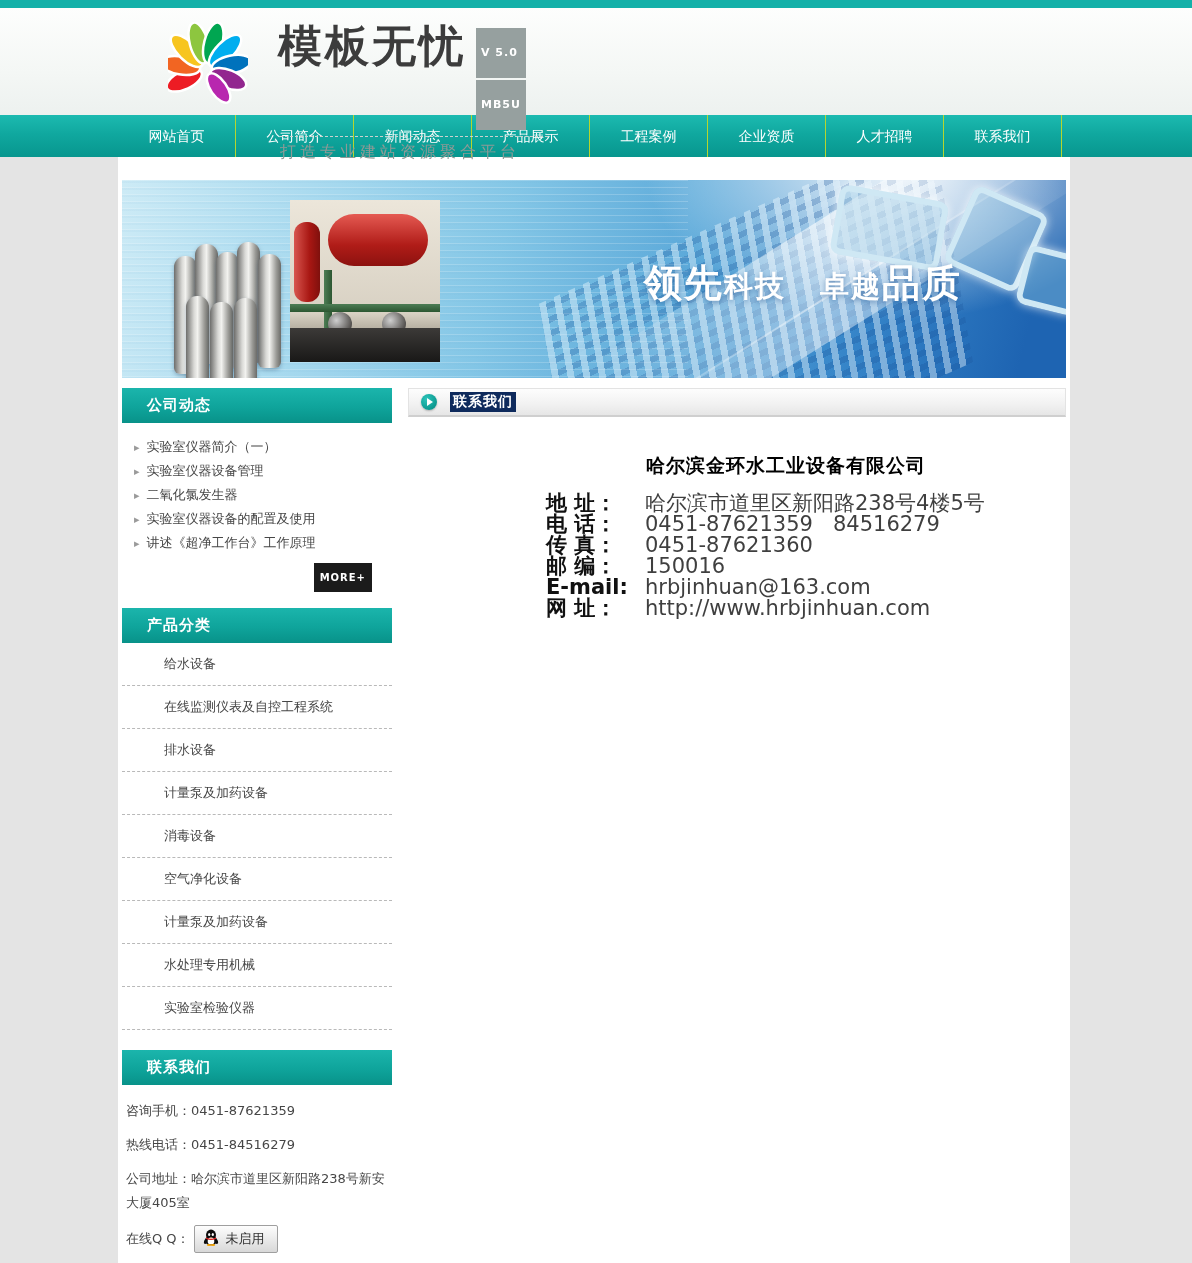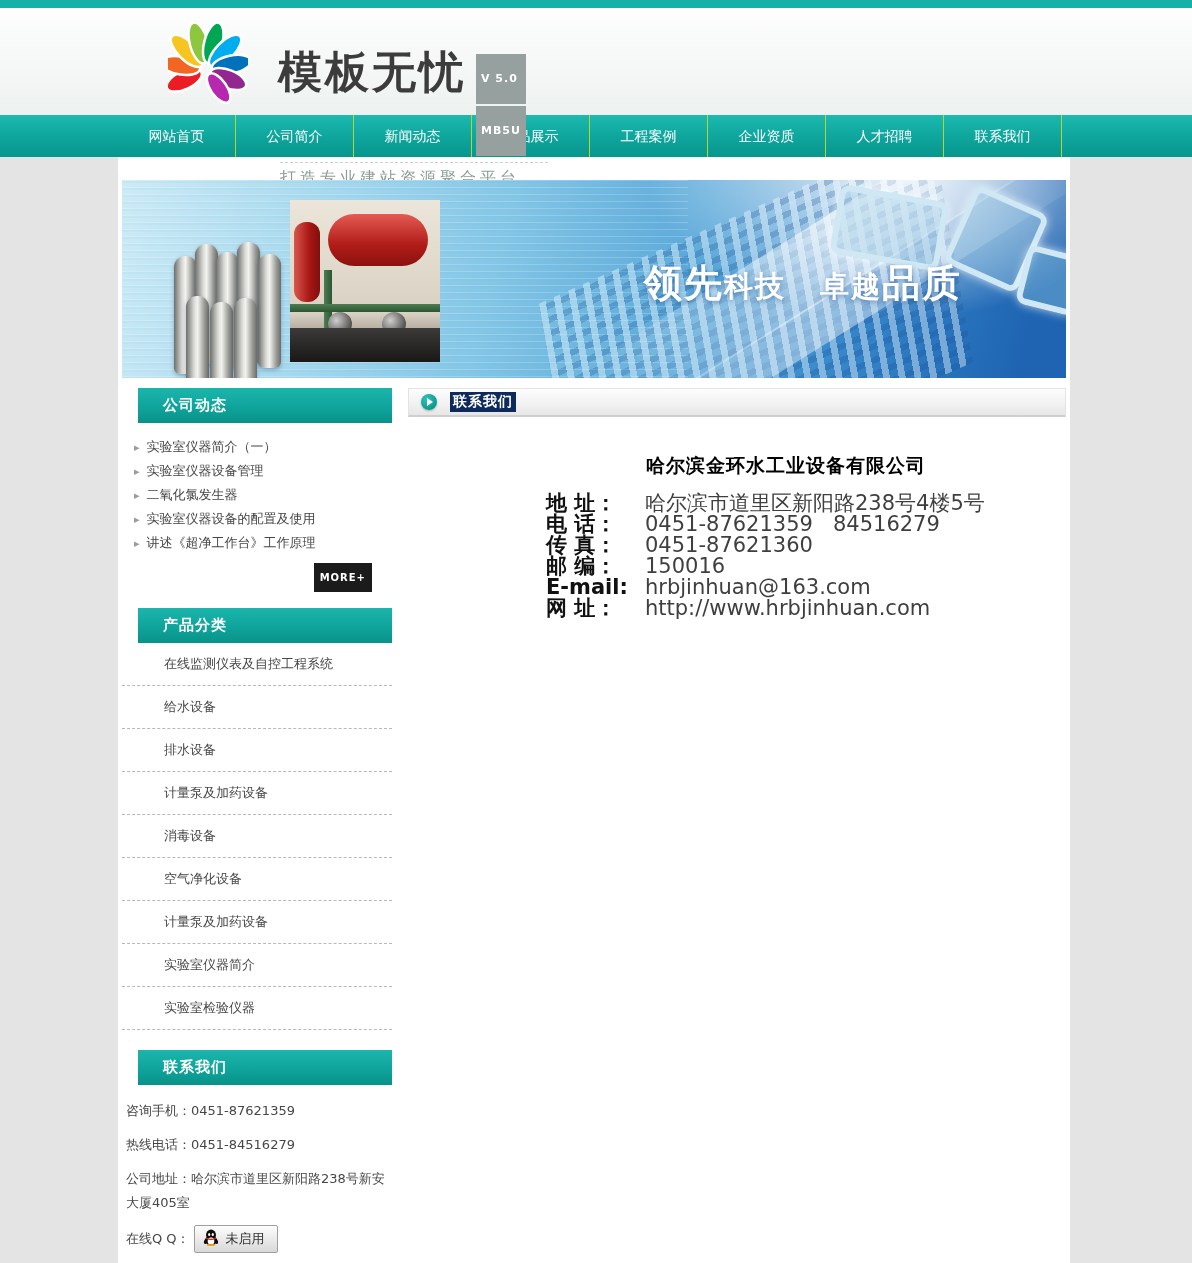--- a/index.html
+++ b/index.html
@@ -11,21 +11,21 @@
     color:#464646;
   }
   
   .topbar { height:8px; background:#14b1a9; }
   .site-header {
     height:107px; position:relative;
     background:linear-gradient(180deg,#fdfefd 0%,#f4f7f5 60%,#edf1ef 100%);
   }
   .logo-wrap { position:absolute; left:168px; top:14px; display:flex; align-items:flex-start; cursor:pointer; }
   .brand { margin-left:30px; }
-  .brand-row { display:flex; align-items:flex-start;margin-top:26px; }
+  .brand-row { display:flex; align-items:flex-start; }
   .brand-title {
     font-size:44px; line-height:48px; font-weight:bold; color:#3c3c3c; letter-spacing:3px;
   }
   .brand-badges { margin-left:10px; margin-top:6px; display:flex; flex-direction:column; gap:2px; }
   .brand-badge {
     background:#96a09f; color:#fff; font-size:11px; font-weight:bold;
     padding:18px 5px; letter-spacing:1px; line-height:14px;
   }
   .brand-sep { border-top:1px dashed #c9d2cf; margin:6px 0 5px 2px; width:268px; }
   .tagline { font-size:16px; color:#8d9a96; letter-spacing:4px; margin-left:2px; }
@@ -100,21 +100,20 @@
 
   
   .content { display:flex; margin-top:10px; }
   .sidebar { width:270px; flex:0 0 auto; }
   .main-col { flex:1; margin-left:16px; }
 
   .side-header {
     height:35px; line-height:35px; padding-left:25px; color:#fff; font-size:15px; font-weight:bold;
     background:linear-gradient(180deg,#1bb5ac 0%,#0fa49b 55%,#089289 100%);
     letter-spacing:1px;
-    margin-left:16px;
   }
   .news-list { padding:12px 0 0 12px; }
   .news-item { font-size:13px; color:#464646; line-height:23px; cursor:pointer; }
   .news-bullet { color:#9a9a9a; font-size:11px; margin-right:7px; }
   .more-row { text-align:right; padding:8px 20px 16px 0; }
   .more-btn {
     display:inline-block; background:#1b1b1b; color:#fff; font-size:10px; font-weight:bold;
     padding:9px 6px; letter-spacing:1px; cursor:pointer;
   }
   .cat-list { margin-bottom:20px; }
@@ -273,28 +272,28 @@
         <div class="news-item"><span class="news-bullet">▸</span><span>二氧化氯发生器</span></div>
         <div class="news-item"><span class="news-bullet">▸</span><span>实验室仪器设备的配置及使用</span></div>
         <div class="news-item"><span class="news-bullet">▸</span><span>讲述《超净工作台》工作原理</span></div>
       </div>
       <div class="more-row">
         <span class="more-btn">MORE+</span>
       </div>
 
       <div class="side-header">产品分类</div>
       <div class="cat-list">
+        <div class="cat-item">给水设备</div>
         <div class="cat-item">在线监测仪表及自控工程系统</div>
-        <div class="cat-item">给水设备</div>
         <div class="cat-item">排水设备</div>
         <div class="cat-item">计量泵及加药设备</div>
         <div class="cat-item">消毒设备</div>
         <div class="cat-item">空气净化设备</div>
         <div class="cat-item">计量泵及加药设备</div>
-        <div class="cat-item">实验室仪器简介</div>
+        <div class="cat-item">水处理专用机械</div>
         <div class="cat-item">实验室检验仪器</div>
       </div>
 
       <div class="side-header">联系我们</div>
       <div class="side-contact">
         <p class="sc-line">咨询手机：0451-87621359</p>
         <p class="sc-line">热线电话：0451-84516279</p>
         <p class="sc-line">公司地址：哈尔滨市道里区新阳路238号新安大厦405室</p>
         <div class="qq-row">
           <span>在线Q Q：</span>

